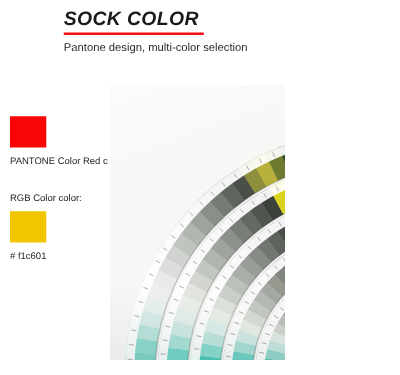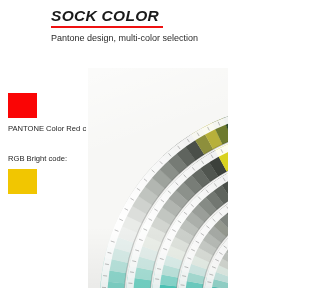--- a/index.html
+++ b/index.html
@@ -105,22 +105,23 @@
 </div>
 
 <div id="spec-column">
 
   <div class="spec-block">
     <div class="spec-swatch" style="background: rgb(250, 5, 5);"></div>
     <div class="spec-value">PANTONE Color Red c</div>
   </div>
 
   <div class="spec-block">
-    <div class="spec-label">RGB Bright code:</div>
+    <div class="spec-label">RGB Color color:</div>
     <div class="spec-swatch" style="background: rgb(241, 198, 1);"></div>
+    <div class="spec-value"># f1c601</div>
   </div>
 
 </div>
 
 <div id="fan-photo" style="background: rgb(247, 247, 245);">
   <svg id="fan-svg" width="140" height="220" viewBox="0 0 140 220">
       <path d="M12.119397904257227 225.15969864630983 A196 196 0 0 1 12.919180722493337 213.0402017411371 L36.806627980963526 215.36180969120196 A172 172 0 0 0 36.104777752715535 225.99728656716985 Z" fill="#7fd4c8"></path>
       <path d="M12.896283579098395 213.2772908276498 A196 196 0 0 1 14.430558102016505 201.22872827939696 L38.13293874258591 204.99663910232795 A172 172 0 0 0 36.78653456941288 215.5698674609988 Z" fill="#8fd9ce"></path>
       <path d="M14.393305760518956 201.46398936239214 A196 196 0 0 1 16.65640891252349 189.53083295202762 L40.08623639262265 194.7311391211671 A172 172 0 0 0 38.10024791229216 205.2030927057727 Z" fill="#b9e4dd"></path>
       <path d="M16.604938872974998 189.76339767236996 A196 196 0 0 1 19.588517439540794 177.98969321166766 L42.659311222454164 184.60320016534098 A172 172 0 0 0 40.04106880689642 194.93522652881444 Z" fill="#d7ece8"></path>

